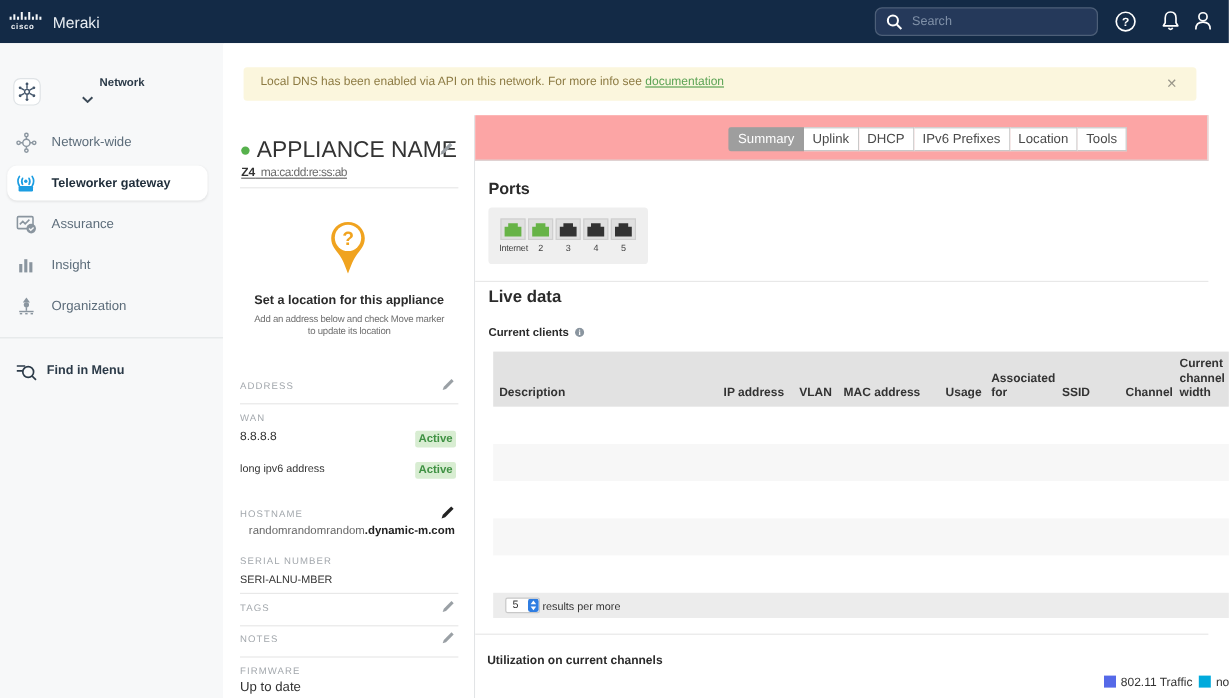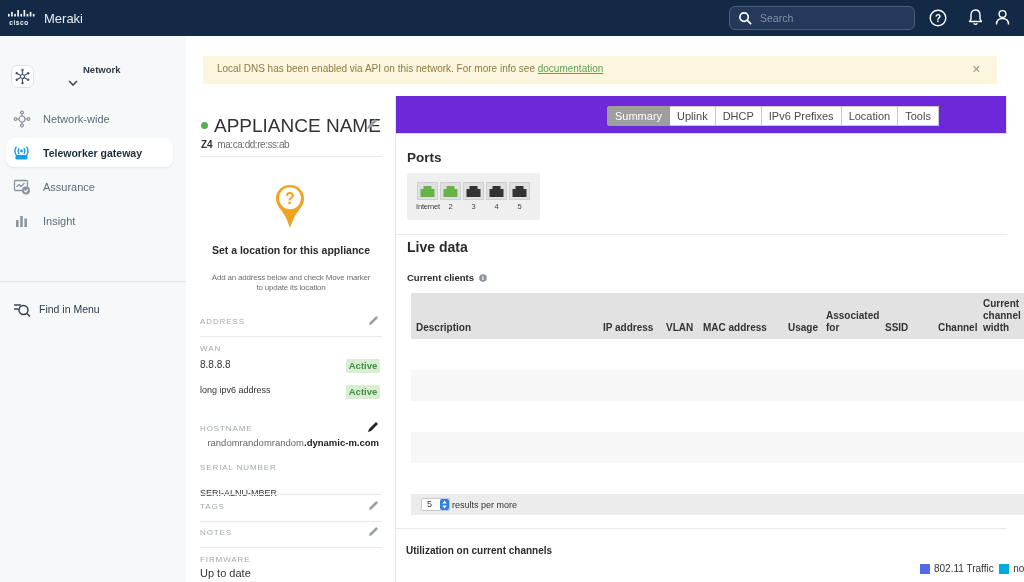--- a/index.html
+++ b/index.html
@@ -15,29 +15,29 @@
 .netlabel { position:absolute; left:43px; top:28px; font-size:9.5px; font-weight:bold; color:#2b3a48;padding-left:40px; }
 .netchev { position:absolute; left:68px; top:44px; }
 .menu { position:absolute; left:0; top:66px; width:186px; }
 .mitem { position:relative; height:34px; }
 .mitem .ic { position:absolute; left:13px; top:8px; width:18px; height:18px; }
 .mitem .lb { position:absolute; left:43px; top:11px; font-size:11px; color:#5c6c7a; }
 .sel { position:absolute; left:6px; width:167px; height:29px; background:#fff; border-radius:8px; box-shadow:0 1px 2px rgba(0,0,0,0.08); }
 .sel-lb { font-weight:bold; color:#1f2d3a !important; font-size:10.5px !important; }
 .sep-side { position:absolute; left:0px; top:245px; width:186px; height:1px; background:#e3e6e8; }
 .findmenu { position:absolute; left:13px; top:265px; }
-.findlb { position:absolute; left:39px; top:267px; font-size:10.5px; font-weight:normal; color:#2b3a48; }
+.findlb { position:absolute; left:39px; top:267px; font-size:10.5px; font-weight:bold; color:#2b3a48; }
 .rightarea { position:absolute; left:186px; top:36px; width:838px; height:546px; background:#fff; }
 .banner { position:absolute; left:17px; top:20px; width:794px; height:28px; background:#fbf6dd; border-radius:3px; }
 .banner .txt { position:absolute; left:14px; top:7px; font-size:10px; color:#8d7b43; }
 .banner a { color:#5ba354; }
 .banner .x { position:absolute; right:16px; top:7px; font-size:11px; color:#9a978a; }
 .appanel { position:absolute; left:0; top:60px; width:210px; height:486px; background:#fff; border-right:1px solid #e2e4e6; }
 .main { position:absolute; left:210px; top:60px; width:628px; height:486px; background:#fff; }
-.tabstrip { position:absolute; left:0; top:0; width:611px; height:38px; background:#6d28d9; border-bottom:1px solid #d9d9d9; border-right:1px solid #e0e0e0; }
+.tabstrip { position:absolute; left:0; top:0; width:611px; height:38px; background:#fca5a5; border-bottom:1px solid #d9d9d9; border-right:1px solid #e0e0e0; }
 .tabs { position:absolute; left:211px; top:10px; height:20px; display:flex; }
 .tab { height:20px; border:1px solid #c9c9c9; border-left:none; background:#fff; color:#4a4a4a; font-size:11px; line-height:18px; padding:0 7px; }
 .tab.first { border-left:1px solid #c9c9c9; border-radius:2px 0 0 2px; }
 .tab.on { background:#9e9e9e; border-color:#9e9e9e; color:#fff; }
 h2.h { font-weight:bold; color:#2b2b2b; }
 .ports-h { position:absolute; left:11px; top:54px; font-size:13.5px; }
 .portbox { position:absolute; left:11px; top:77px; width:133px; height:47px; background:#efefef; border-radius:3px; }
 .port { position:absolute; top:9px; width:21px; height:18px; background:#e0e0e0; border:1px solid #cfcfcf; }
 .plabel { position:absolute; top:29px; font-size:7.5px; letter-spacing:-0.2px; color:#444; text-align:center; }
 .livedata-sep { position:absolute; left:0px; top:138px; width:611px; height:1px; background:#e8e8e8; }
@@ -51,21 +51,21 @@
 .tfoot { position:absolute; left:0; top:201px; width:613px; height:21px; background:#ececec; }
 .pagesel { position:absolute; left:10px; top:4px; width:29px; height:13px; background:#fff; border:1px solid #c8c8c8; border-radius:2px; font-size:9px; color:#333; }
 .rpp { position:absolute; left:41px; top:6px; font-size:9px; color:#333; }
 .bot-sep { position:absolute; left:0; top:432px; width:611px; height:1px; background:#e8e8e8; }
 .util-h { position:absolute; left:10px; top:449px; font-size:10px; font-weight:bold; color:#2b2b2b; }
 .legend { position:absolute; left:524px; top:467px; font-size:10px; color:#333; white-space:nowrap; }
 .sw { display:inline-block; width:10px; height:10px; margin-right:4px; vertical-align:-1.5px; }
 
 .dot { position:absolute; left:15px; top:121px; width:7px; height:7px; border-radius:50%; background:#56b14c; }
 .ap-name { position:absolute; left:28px; top:114px; font-size:19px; color:#333; line-height:20px; white-space:nowrap; }
-.ap-sub { position:absolute; left:15px; font-size:10px; color:#6b6b6b; letter-spacing:-0.45px; }
+.ap-sub { position:absolute; left:15px; font-size:10px; color:#6b6b6b; letter-spacing:-0.45px;text-decoration:underline; }
 .ap-sub b { color:#333; letter-spacing:0; }
 .ap-sep { position:absolute; left:14px; width:182px; height:1px; background:#e8e8e8; }
 .lbl { position:absolute; left:14px; font-size:8px; color:#a3a8ad; letter-spacing:0.9px; }
 .val { position:absolute; left:14px; font-size:10px; color:#333; white-space:nowrap; }
 .badge { position:absolute; left:160px; width:34px; height:14px; background:#d8edd2; color:#3f9143; font-size:9.5px; font-weight:bold; text-align:center; line-height:14px; border-radius:2px; }
 .pencil { position:absolute; }
 .center-t { position:absolute; left:0; width:210px; text-align:center; }
 </style>
 </head>
 <body>
@@ -175,20 +175,34 @@
     <div class="mitem">
       <svg class="ic" viewBox="0 0 18 18">
           <g fill="#8a959f">
             <rect x="3" y="8" width="2.6" height="7"></rect>
             <rect x="7.2" y="4" width="2.6" height="11"></rect>
             <rect x="11.4" y="6.5" width="2.6" height="8.5"></rect>
           </g>
         </svg>
       <div class="lb">Insight</div>
     </div>
+    <div class="mitem">
+      <svg class="ic" viewBox="0 0 18 18">
+          <g fill="#8a959f">
+            <path d="M9 2 L12 6 L6 6 Z"></path>
+            <circle cx="9" cy="8" r="2.2"></circle>
+            <rect x="8.4" y="10" width="1.2" height="3"></rect>
+            <rect x="3" y="13" width="12" height="1.2"></rect>
+            <rect x="3.5" y="14.8" width="2" height="1.2"></rect>
+            <rect x="8" y="14.8" width="2" height="1.2"></rect>
+            <rect x="12.5" y="14.8" width="2" height="1.2"></rect>
+          </g>
+        </svg>
+      <div class="lb">Organization</div>
+    </div>
   </div>
   <div class="sep-side"></div>
   <svg class="findmenu" width="18" height="18" viewBox="0 0 18 18">
       <g stroke="#2b3a48" fill="none" stroke-width="1.4">
         <line x1="1" y1="4" x2="8" y2="4"></line>
         <line x1="1" y1="8" x2="5.5" y2="8"></line>
         <circle cx="10.5" cy="9" r="4.5"></circle>
         <line x1="13.8" y1="12.5" x2="17" y2="15.5"></line>
       </g>
     </svg>
@@ -209,42 +223,42 @@
       </svg>
     <div class="ap-sub" style="top:42.5px;"><b>Z4</b>&nbsp;&nbsp;ma:ca:dd:re:ss:ab</div>
     <div class="ap-sep" style="top:60px"></div>
 
     <svg style="position:absolute; left:89px; top:88px;" width="30" height="45" viewBox="0 0 30 45">
       <path d="M15 1 C7 1 1 7 1 14.6 C1 21 5 24.5 8.5 29.5 C11 33 13.5 40 15 44 C16.5 40 19 33 21.5 29.5 C25 24.5 29 21 29 14.6 C29 7 23 1 15 1 Z" fill="#f0a31f"></path>
       <circle cx="15" cy="14.2" r="11" fill="#fff"></circle>
       <text x="15" y="20" font-size="16" font-weight="bold" fill="#f0a31f" text-anchor="middle" font-family="Liberation Sans">?</text>
     </svg>
     <div class="center-t" style="top:148px; font-size:10.5px; font-weight:bold; color:#2b2b2b;">Set a location for this appliance</div>
-    <div class="center-t" style="top:177px; font-size:8px; letter-spacing:-0.2px; color:#6f6f6f; line-height:10px;text-align:center;">Add an address below and check Move marker<br>to update its location</div>
+    <div class="center-t" style="top:165px; font-size:8px; letter-spacing:-0.2px; color:#6f6f6f; line-height:10px;text-align:center;">Add an address below and check Move marker<br>to update its location</div>
 
     <div class="lbl" style="top:221px">ADDRESS</div>
     <svg class="pencil" style="left:182px; top:219px;" width="11" height="11" viewBox="0 0 12 12">
         <path d="M1 11 L2 8 L9 1 L11 3 L4 10 Z" fill="#9aa0a5"></path>
       </svg>
     <div class="ap-sep" style="top:240px"></div>
 
     <div class="lbl" style="top:248px">WAN</div>
     <div class="val" style="top:263px">8.8.8.8</div>
     <div class="badge" style="top:263px">Active</div>
     <div class="val" style="top:289px; font-size:9px;">long ipv6 address</div>
     <div class="badge" style="top:289px">Active</div>
 
     <div class="lbl" style="top:328px">HOSTNAME</div>
     <svg class="pencil" style="left:181px; top:325px;" width="12" height="12" viewBox="0 0 12 12">
         <path d="M1 11 L2 8 L9 1 L11 3 L4 10 Z" fill="#222"></path>
       </svg>
     <div class="val" style="left:auto; right:16px; top:341px; font-size:9.5px; color:#666;">randomrandomrandom<b style="color:#222">.dynamic-m.com</b></div>
 
     <div class="lbl" style="top:367px">SERIAL NUMBER</div>
-    <div class="val" style="top:392px; font-size:9px;text-align:center;">SERI-ALNU-MBER</div>
+    <div class="val" style="top:382px; font-size:9px;text-align:center;">SERI-ALNU-MBER</div>
     <div class="ap-sep" style="top:398px"></div>
 
     <div class="lbl" style="top:406px">TAGS</div>
     <svg class="pencil" style="left:182px; top:404px;" width="11" height="11" viewBox="0 0 12 12">
         <path d="M1 11 L2 8 L9 1 L11 3 L4 10 Z" fill="#9aa0a5"></path>
       </svg>
     <div class="ap-sep" style="top:425px"></div>
 
     <div class="lbl" style="top:432px">NOTES</div>
     <svg class="pencil" style="left:182px; top:430px;" width="11" height="11" viewBox="0 0 12 12">

